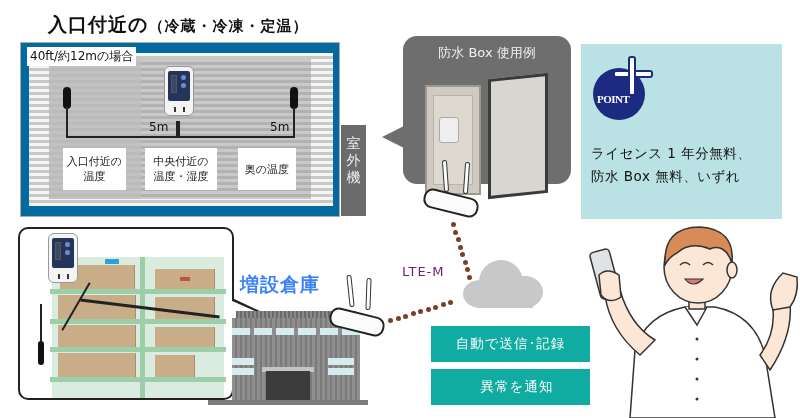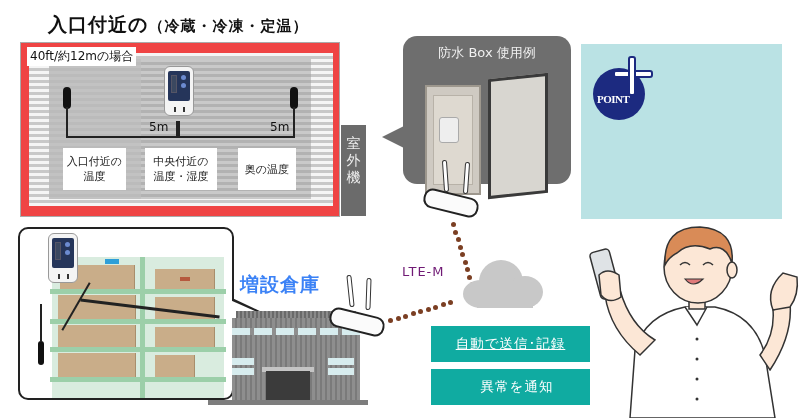--- a/index.html
+++ b/index.html
@@ -5,21 +5,21 @@
   * { box-sizing: border-box; margin: 0; padding: 0; }
   html, body { width: 800px; height: 418px; background: #ffffff; overflow: hidden; }
   body { position: relative; font-family: "DejaVu Sans", "Liberation Sans", sans-serif; color: #222; }
   .abs { position: absolute; }
 
   
   .container-title { left: 48px; top: 12px; font-size: 19px; font-weight: bold; color: #111; letter-spacing: 1px; white-space: nowrap; }
   .container-title .sub { font-size: 15px; }
 
   
-  .container-body { left: 20px; top: 42px; width: 320px; height: 175px; background: #ef4444; border: 1px solid #aaa; overflow: hidden; }
+  .container-body { left: 20px; top: 42px; width: 320px; height: 175px; background: #0369a1; border: 1px solid #aaa; overflow: hidden; }
   .stripes { position: absolute; left: 8px; top: 10px; width: 304px; height: 153px;
     background: repeating-linear-gradient(to bottom, #f5f5f5 0px, #f5f5f5 3px, #c8c8c8 3px, #c8c8c8 6px); }
   .inner-area { position: absolute; left: 28px; top: 16px; width: 262px; height: 140px; background: #b9b9b9; opacity: 0.85; }
   .inner-stripes { position: absolute; left: 120px; top: 16px; width: 170px; height: 140px;
     background: repeating-linear-gradient(to bottom, #c9c9c9 0px, #c9c9c9 3px, #b2b2b2 3px, #b2b2b2 6px); }
   .size-label { position: absolute; left: 6px; top: 4px; background: #fff; font-size: 12px; padding: 1px 3px; color: #111; }
 
   .probe { position: absolute; width: 8px; height: 22px; background: #111; border-radius: 4px; }
   .wire { position: absolute; background: #222; }
   .len-label { position: absolute; font-size: 12px; color: #111; margin-left: 40px; }
@@ -148,20 +148,22 @@
 <div class="antenna" style="left:464px; top:162px; transform:rotate(4deg);"></div>
 <div class="gateway" style="left:423px; top:193px;"></div>
 
 <div class="abs point-box"></div>
 <div class="abs point-circle"></div>
 <div class="abs plus-h"></div>
 <div class="abs plus-v"></div>
 
 <div class="abs point-label">POINT</div>
 <div class="abs point-text">
+  <div>ライセンス 1 年分無料、</div>
+  <div>防水 Box 無料、いずれ</div>
 </div>
 
 <div class="abs wh-pointer-outline"></div>
 <div class="abs wh-bubble">
 
   <div class="rack" style="left:32px; top:28px; width:172px; height:142px; background:#d9ecdf;"></div>
   <div class="shelf" style="left:30px; top:60px; width:176px;"></div>
   <div class="shelf" style="left:30px; top:90px; width:176px;"></div>
   <div class="shelf" style="left:30px; top:118px; width:176px;"></div>
   <div class="shelf" style="left:30px; top:148px; width:176px;"></div>
@@ -236,21 +238,21 @@
 
 <div class="abs lte-label">LTE-M</div>
 
 <div class="abs" style="left:463px; top:258px; width:82px; height:50px;">
   <div class="cloud" style="left:0; top:22px; width:36px; height:28px;"></div>
   <div class="cloud" style="left:16px; top:2px; width:44px; height:44px;"></div>
   <div class="cloud" style="left:44px; top:18px; width:36px; height:32px;"></div>
   <div class="abs" style="left:14px; top:34px; width:56px; height:16px; background:#c8c8c8;"></div>
 </div>
 
-<div class="action-btn" style="left:431px; top:326px; width:159px; height:36px;text-decoration:underline;">
+<div class="action-btn" style="left:431px; top:326px; width:159px; height:36px;">
   <span>自動で送信･記録</span>
 </div>
 <div class="action-btn" style="left:431px; top:369px; width:159px; height:36px;padding-left:13px;">
   <span>異常を通知</span>
 </div>
 
 <svg class="abs person-svg" width="215" height="203" viewBox="0 0 215 203">
 
   <path d="M45 203 L50 135 Q60 100 100 92 L130 92 Q170 100 180 140 L190 203 Z" fill="#ffffff" stroke="#333" stroke-width="1.5"></path>
 

